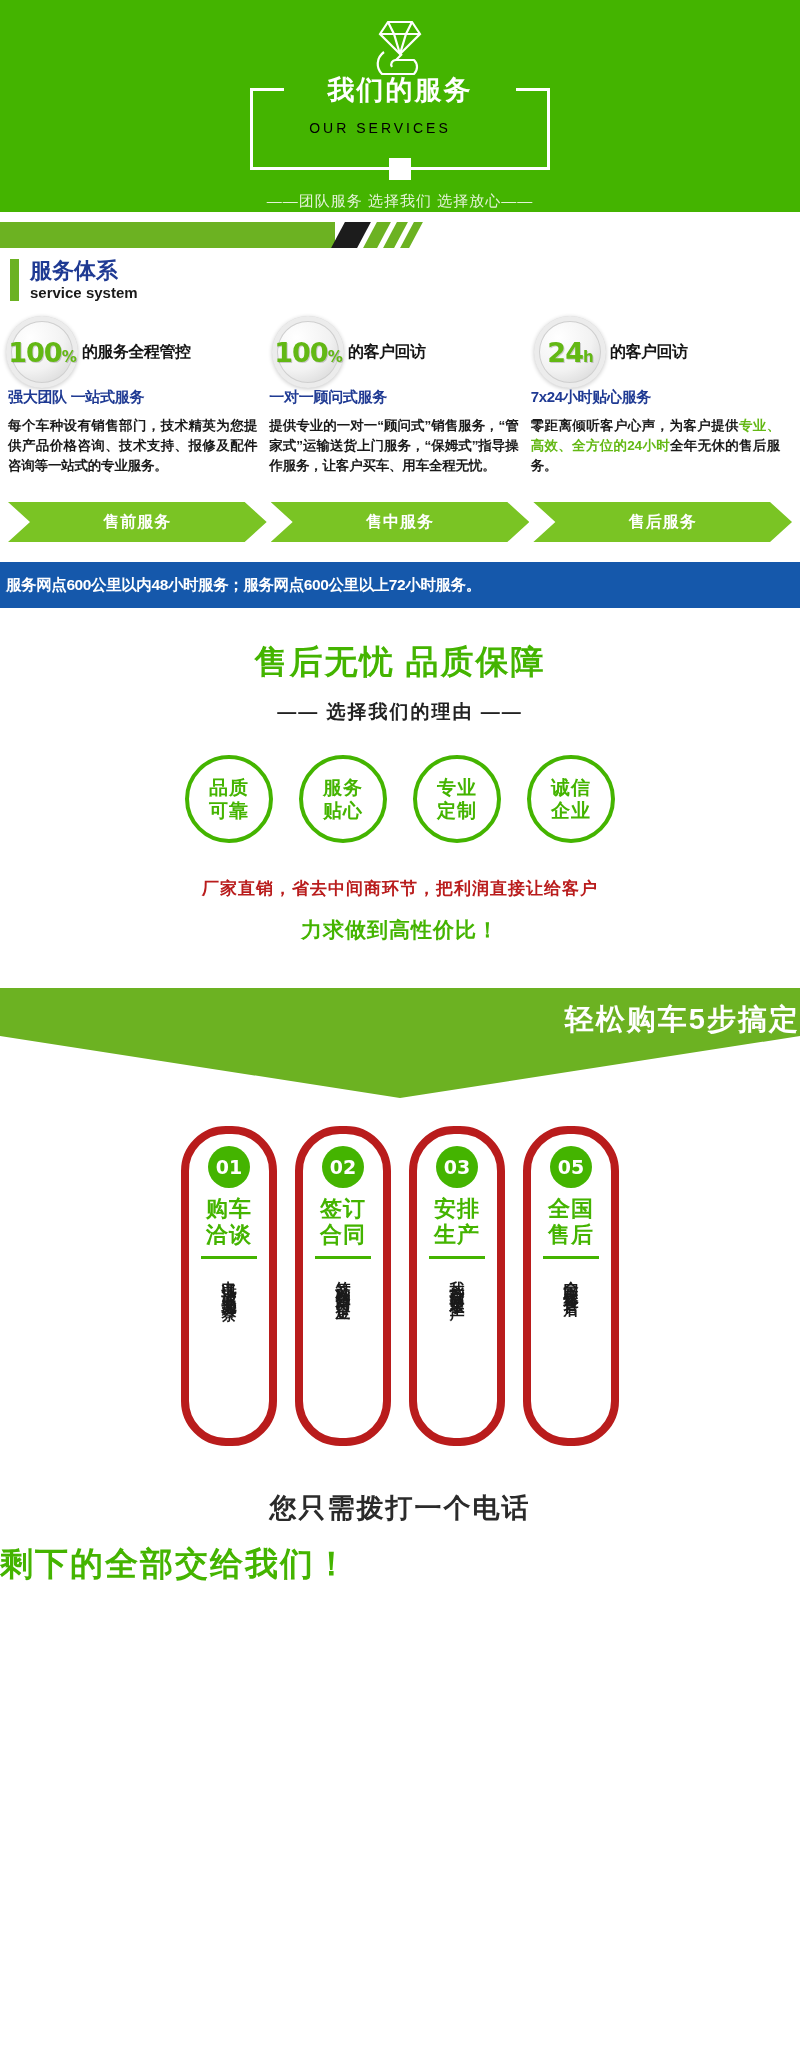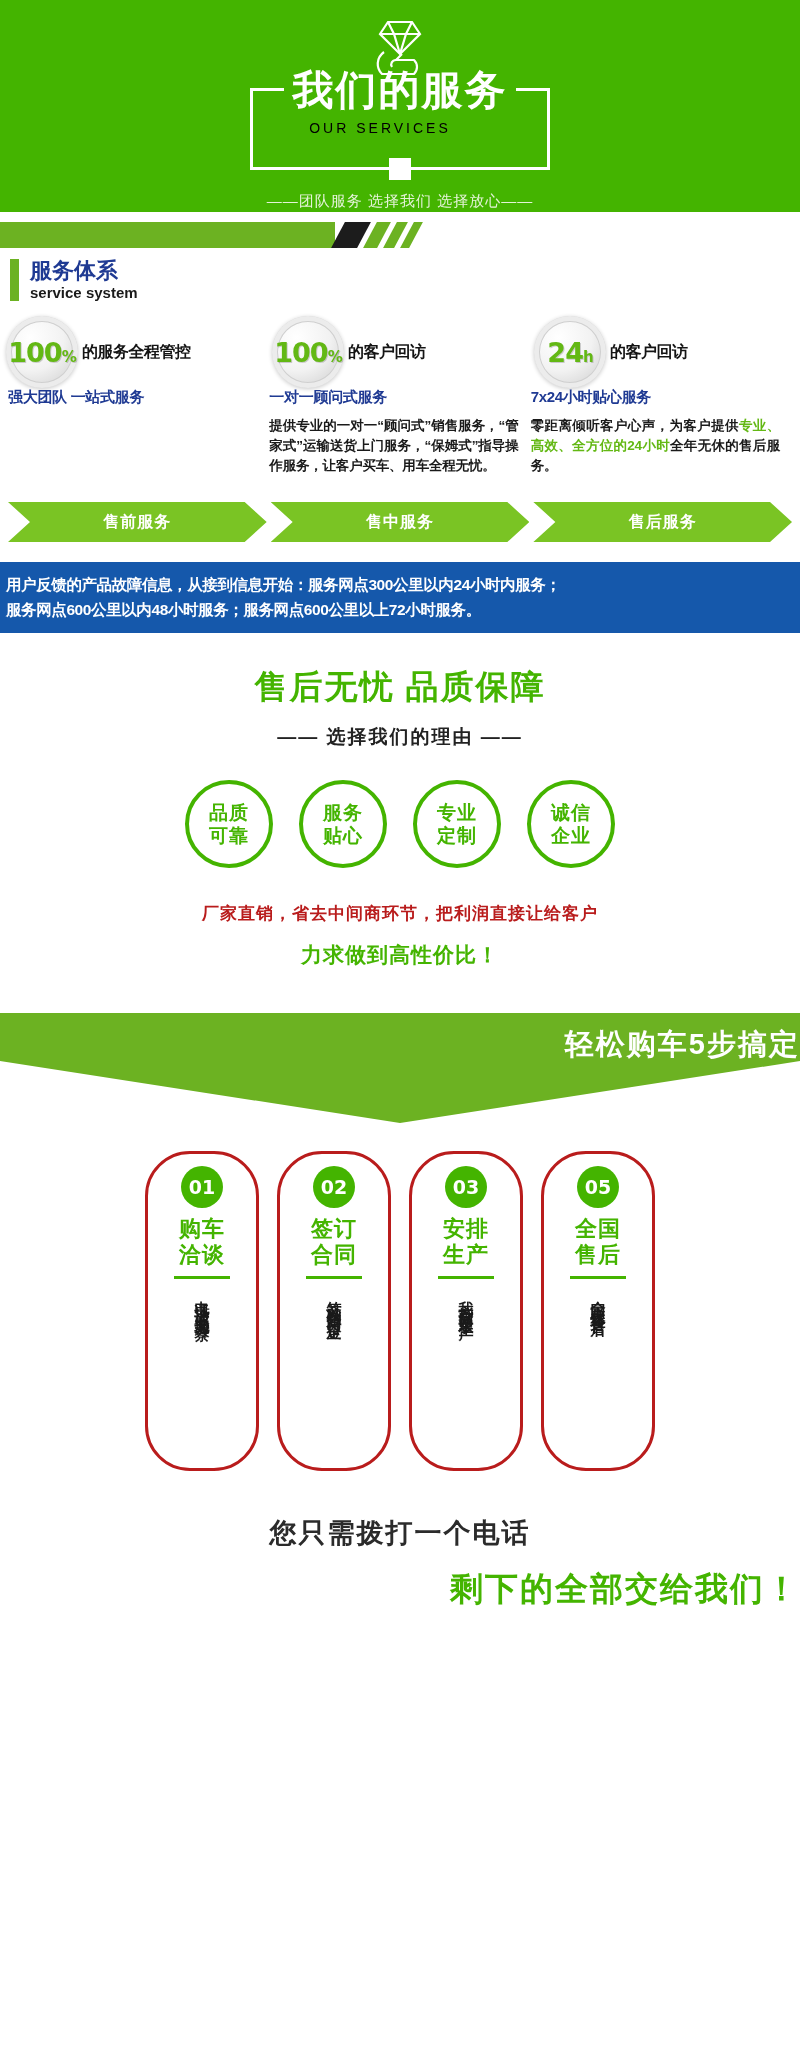--- a/index.html
+++ b/index.html
@@ -23,21 +23,21 @@
   .hero-frame .corner {
     position:absolute; border:3px solid #ffffff;
   }
   .hero-frame .c-tl { left:0; top:0; width:34px; height:0; border-width:3px 0 0 0; }
   .hero-frame .c-tr { right:0; top:0; width:34px; height:0; border-width:3px 0 0 0; }
   .hero-frame .v-l  { left:0; top:0; width:0; height:82px; border-width:0 0 0 3px; }
   .hero-frame .v-r  { right:0; top:0; width:0; height:82px; border-width:0 3px 0 0; }
   .hero-frame .b-b  { left:0; bottom:0; width:300px; height:0; border-width:0 0 3px 0; }
   .hero-title {
     position:absolute; top:-24px; left:0; width:300px; text-align:center;
-    font-size:41px; font-weight:bold; color:#ffffff; letter-spacing:2px;
+    font-size:27px; font-weight:bold; color:#ffffff; letter-spacing:2px;
     line-height:52px; white-space:nowrap;
   }
   .hero-sub {
     position:absolute; top:32px; left:6px; width:248px; text-align:center;
     font-size:14px; color:#000000; letter-spacing:3px;
   }
   .hero-notch {
     position:absolute; left:50%; transform:translateX(-50%);
     bottom:-10px; width:22px; height:22px; background:#ffffff;
   }
@@ -150,21 +150,21 @@
     display:flex; align-items:flex-start; justify-content:flex-end;
   }
   .chev-txt {
     margin-top:12px; font-size:29px; font-weight:bold; color:#ffffff;
     letter-spacing:2px;
   }
 
   
   .steps { display:flex; justify-content:center; gap:18px; margin-top:28px; }
   .step {
-    width:114px; height:320px; border:3px solid #b91c1c; border-radius:45px;
+    width:96px; height:320px; border:8px solid #b91c1c; border-radius:45px;
     display:flex; flex-direction:column; align-items:center;
     padding-top:12px; position:relative;
   }
   .step-num {
     width:42px; height:42px; border-radius:50%; background:#44b400;
     color:#ffffff; font-size:19px; font-weight:bold;
     display:flex; align-items:center; justify-content:center;
     font-family:"DejaVu Sans",sans-serif;
   }
   .step-title {
@@ -177,21 +177,21 @@
     writing-mode:vertical-rl; text-orientation:upright;
     letter-spacing:3px; line-height:20px; height:150px;
   }
 
   
   .cta1 {
     margin-top:44px; text-align:center; font-size:27px; font-weight:bold;
     color:#2b2b2b; letter-spacing:2px;
   }
   .cta2 {
-    margin-top:16px; text-align:right; font-size:33px; font-weight:bold;
+    margin-top:16px; text-align:left; font-size:33px; font-weight:bold;
     color:#44b400; letter-spacing:2px;
   }
 </style>
 </head>
 <body>
 
 <div class="hero">
   <svg class="hero-icon" viewBox="0 0 60 62">
     <path d="M18 4 H42 L50 16 L30 36 L10 16 Z" fill="none" stroke="#ffffff" stroke-width="2.2"></path>
     <path d="M10 16 H50" stroke="#ffffff" stroke-width="2.2"></path>
@@ -248,39 +248,39 @@
     <div class="coin">
       <span class="coin-txt"><span>24</span><span class="sm">h</span></span>
     </div>
     <span class="badge-label">的客户回访</span>
   </div>
 </div>
 
 <div class="cols">
   <div class="col">
     <div class="col-h">强大团队  一站式服务</div>
+    <div class="col-p">每个车种设有销售部门，技术精英为您提供产品价格咨询、技术支持、报修及配件咨询等一站式的专业服务。</div>
   </div>
   <div class="col">
     <div class="col-h">一对一顾问式服务</div>
     <div class="col-p">提供专业的一对一“顾问式”销售服务，“管家式”运输送货上门服务，“保姆式”指导操作服务，让客户买车、用车全程无忧。</div>
   </div>
   <div class="col">
     <div class="col-h">7x24小时贴心服务</div>
     <div class="col-p"><span>零距离倾听客户心声，为客户提供</span><span class="hl">专业、高效、全方位的</span><span class="hl">24小时</span><span>全年无休的售后服务。</span></div>
   </div>
 </div>
 
 <div class="arrows">
   <div class="arrow">售前服务</div>
   <div class="arrow">售中服务</div>
   <div class="arrow">售后服务</div>
 </div>
 
 <div class="blue-band">
-  <div>用户反馈的产品故障信息，从接到信息开始：服务网点300公里以内24小时内服务；</div>
   <div>服务网点600公里以内48小时服务；服务网点600公里以上72小时服务。</div>
 </div>
 
 <div class="as-title">售后无忧 品质保障</div>
 <div class="as-sub">—— 选择我们的理由 ——</div>
 
 <div class="pills">
   <div class="pill">
     <span>品质</span>
     <span>可靠</span>

